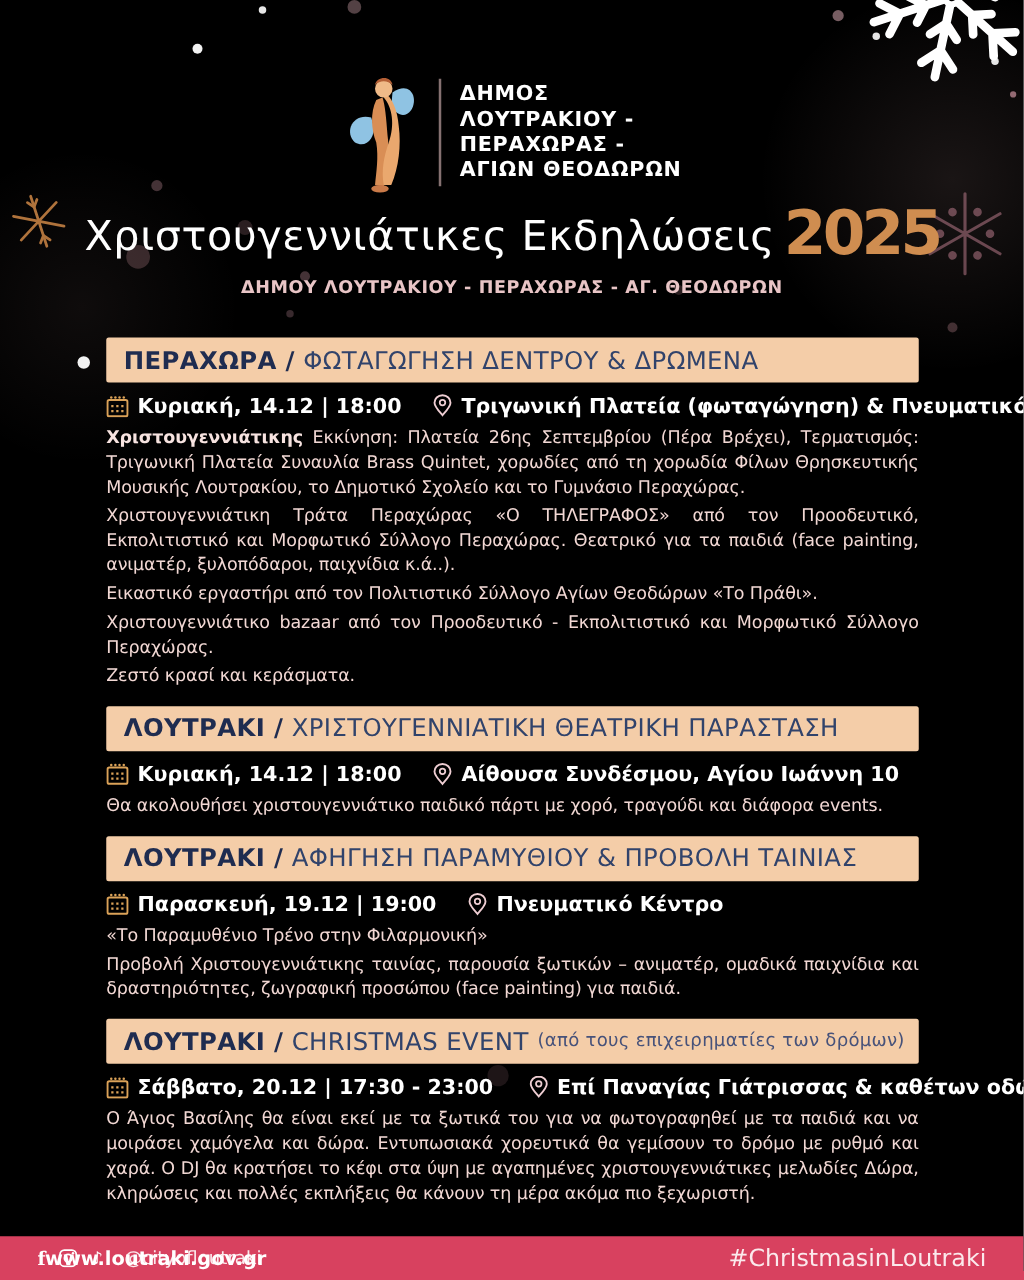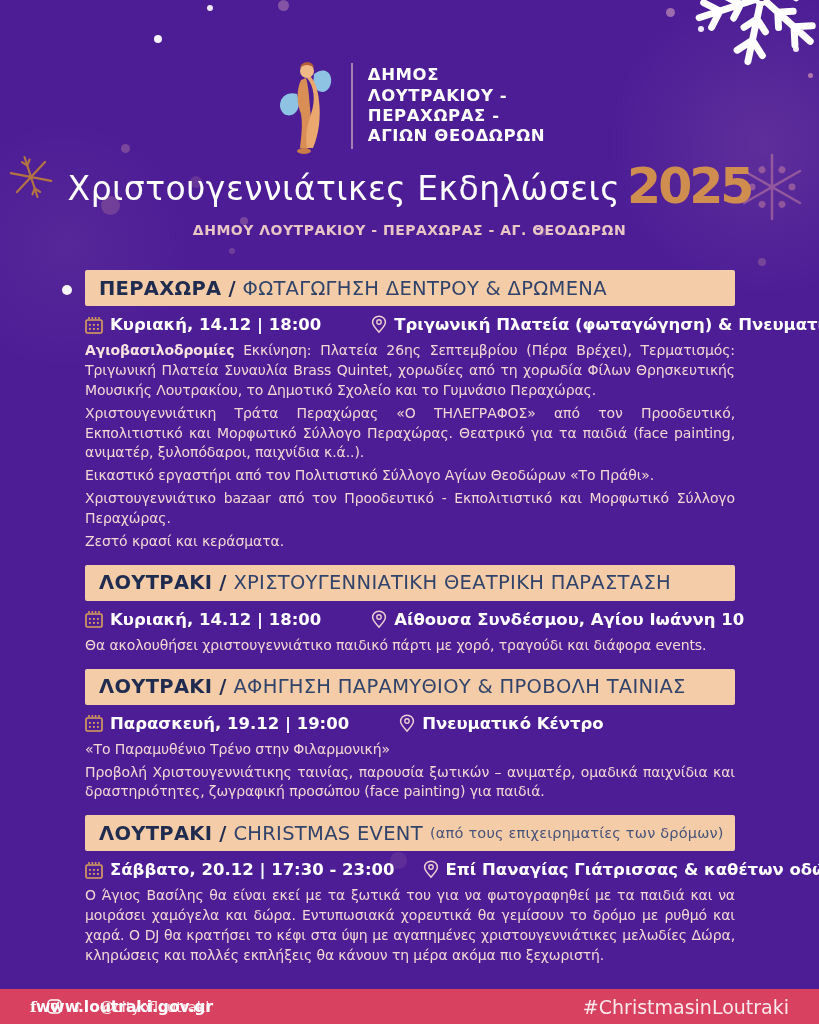--- a/index.html
+++ b/index.html
@@ -1,19 +1,19 @@
 <!DOCTYPE html>
 <html><head>
 <meta charset="utf-8">
 <style>
   html,body{margin:0;padding:0;}
   .page{
     position:relative;
     width:819px;height:1024px;
-    background:#4c1d95;
+    background:#000000;
     overflow:hidden;
     font-family:"DejaVu Sans","Liberation Sans",sans-serif;
   }
   .page::before{
     content:"";position:absolute;inset:0;pointer-events:none;
     background:
       radial-gradient(220px 220px at 93% 14%, rgba(255,205,205,.10), rgba(255,205,205,0) 70%),
       radial-gradient(180px 180px at 8% 24%, rgba(255,205,205,.06), rgba(255,205,205,0) 70%);
   }
   .dot{position:absolute;border-radius:50%;pointer-events:none;}
@@ -35,21 +35,21 @@
   .band{
     background:#f4cda8;border-radius:2px;
     height:36px;display:flex;align-items:center;
     padding:0 14px;box-sizing:border-box;gap:7px;white-space:nowrap;
   }
   .city{color:#1f2c50;font-weight:bold;font-size:19.5px;letter-spacing:.3px;}
   .slash{color:#1f2c50;font-weight:bold;font-size:19.5px;}
   .etitle{color:#31436b;font-size:19.5px;letter-spacing:.3px;}
   .enote{color:#47527a;font-size:14.5px;letter-spacing:.2px;}
 
-  .meta{display:flex;align-items:center;gap:50px;margin:9px 0 7px 0;}
+  .meta{display:flex;align-items:center;gap:25px;margin:9px 0 7px 0;}
   .meta-item{display:flex;align-items:center;gap:7px;color:#ffffff;font-weight:bold;font-size:16.5px;white-space:nowrap;}
 
   .body p{
     color:#f2d8d4;font-size:14px;line-height:1.42;
     margin:3px 0;text-align:justify;letter-spacing:-.1px;
   }
   .body .lead{font-weight:bold;color:#f7e3e0;}
 
   
   .footer{
@@ -177,21 +177,21 @@
         </div>
         <div class="meta-item">
           <svg width="16" height="19" viewBox="0 0 16 19">
               <path d="M8 1.2 C4.2 1.2 1.6 4 1.6 7.2 C1.6 10.2 4.2 12.8 8 17.2 C11.8 12.8 14.4 10.2 14.4 7.2 C14.4 4 11.8 1.2 8 1.2 Z" fill="none" stroke="#eecdd2" stroke-width="1.5"></path>
               <circle cx="8" cy="7" r="2.2" fill="none" stroke="#eecdd2" stroke-width="1.4"></circle>
             </svg>
           <span>Τριγωνική Πλατεία (φωταγώγηση) &amp; Πνευματικό Κέντρο</span>
         </div>
       </div>
       <div class="body">
-        <p><strong class="lead">Αγιοβασιλοδρομίες</strong> <span>Εκκίνηση: Πλατεία 26ης Σεπτεμβρίου (Πέρα Βρέχει), Τερματισμός: Τριγωνική Πλατεία Συναυλία Brass Quintet, χορωδίες από τη χορωδία Φίλων Θρησκευτικής Μουσικής Λουτρακίου, το Δημοτικό Σχολείο και το Γυμνάσιο Περαχώρας.</span></p>
+        <p><strong class="lead">Χριστουγεννιάτικης</strong> <span>Εκκίνηση: Πλατεία 26ης Σεπτεμβρίου (Πέρα Βρέχει), Τερματισμός: Τριγωνική Πλατεία Συναυλία Brass Quintet, χορωδίες από τη χορωδία Φίλων Θρησκευτικής Μουσικής Λουτρακίου, το Δημοτικό Σχολείο και το Γυμνάσιο Περαχώρας.</span></p>
         <p>Χριστουγεννιάτικη Τράτα Περαχώρας «Ο ΤΗΛΕΓΡΑΦΟΣ» από τον Προοδευτικό, Εκπολιτιστικό και Μορφωτικό Σύλλογο Περαχώρας. Θεατρικό για τα παιδιά (face painting, ανιματέρ, ξυλοπόδαροι, παιχνίδια κ.ά..).</p>
         <p>Εικαστικό εργαστήρι από τον Πολιτιστικό Σύλλογο Αγίων Θεοδώρων «Το Πράθι».</p>
         <p>Χριστουγεννιάτικο bazaar από τον Προοδευτικό - Εκπολιτιστικό και Μορφωτικό Σύλλογο Περαχώρας.</p>
         <p>Ζεστό κρασί και κεράσματα.</p>
       </div>
     </section>
 
     <section class="event">
       <div class="band">
         <span class="city">ΛΟΥΤΡΑΚΙ</span>

